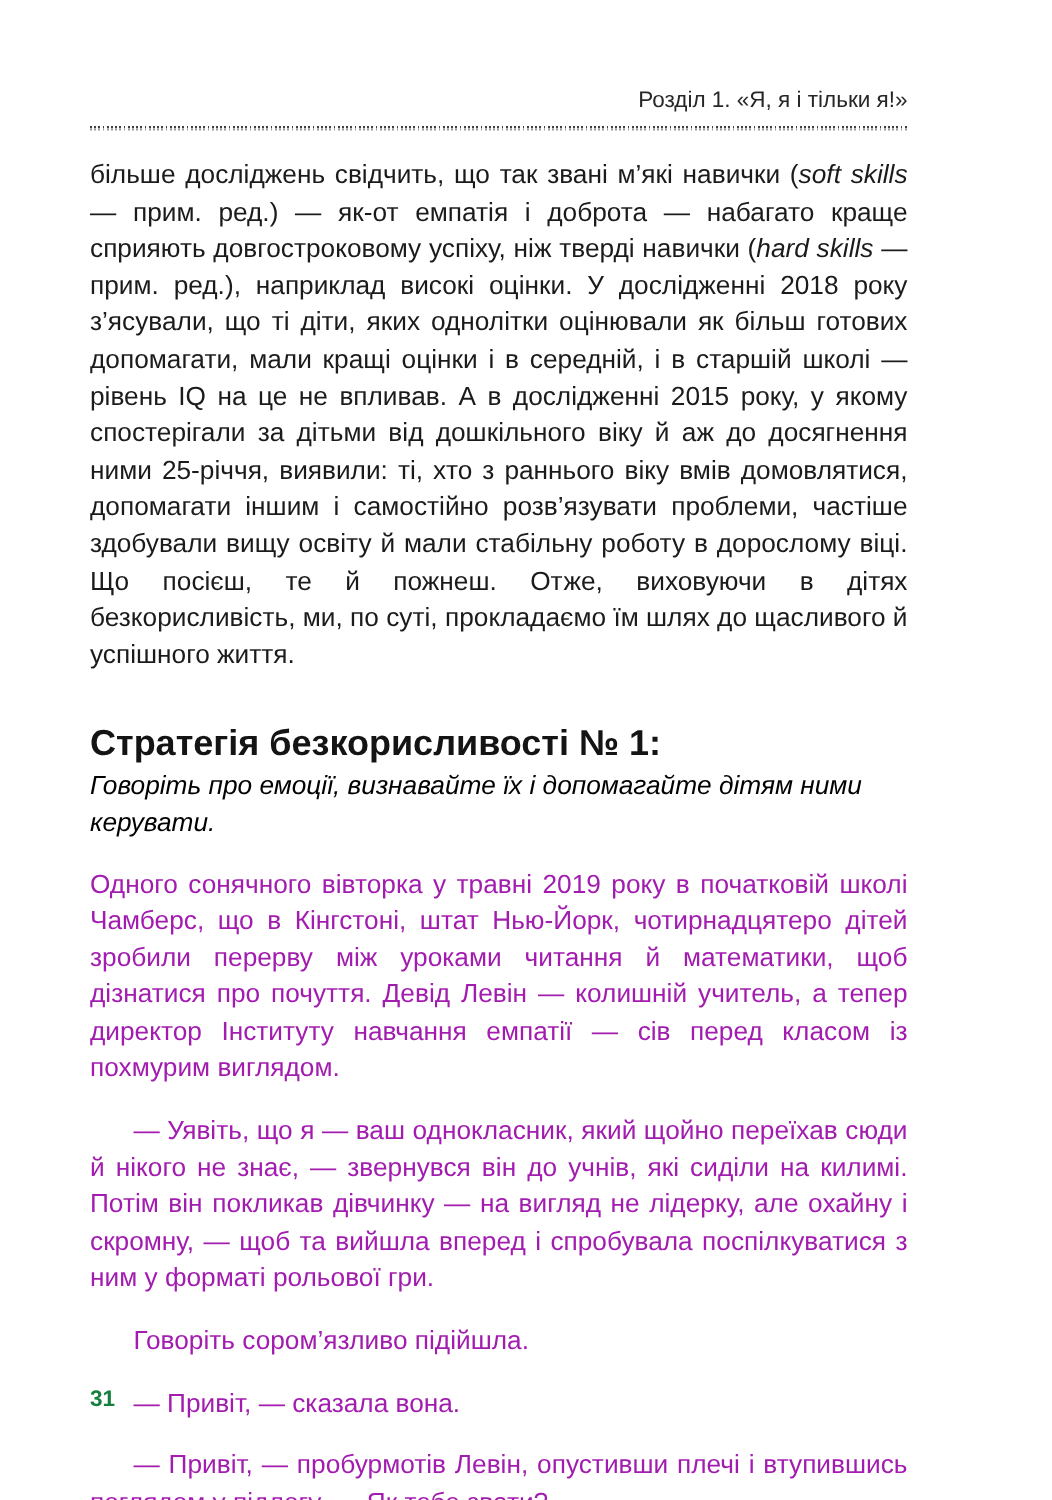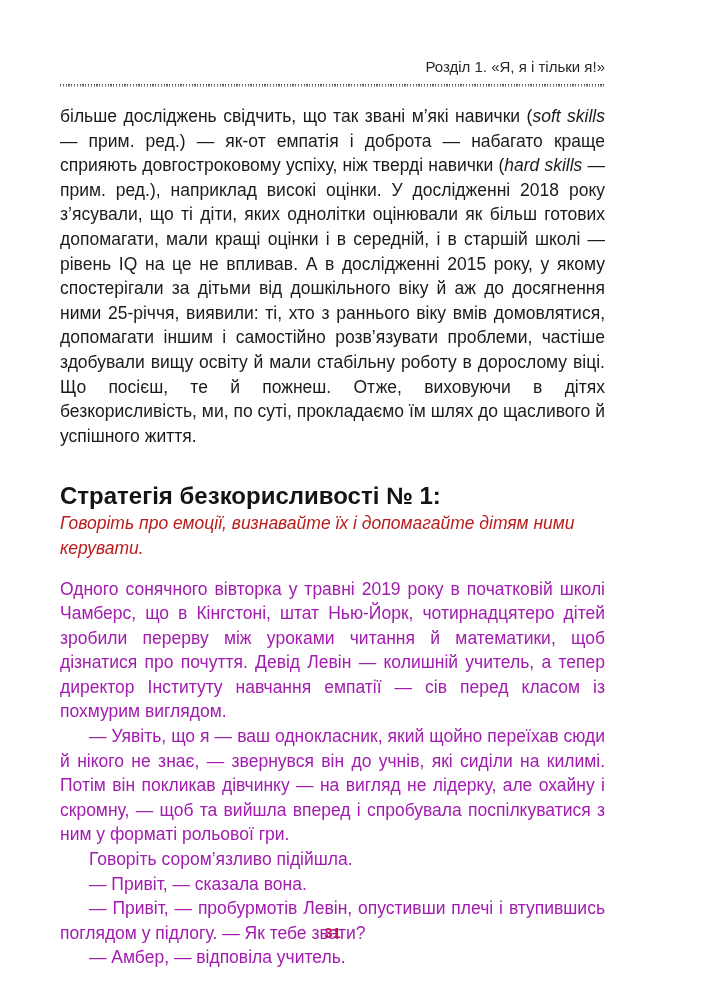--- a/index.html
+++ b/index.html
@@ -50,38 +50,38 @@
     font-weight: 700;
     line-height: 26px;
     color: #141414;
   }
   .strategy-subtitle {
     margin-top: 2px;
     margin-bottom: 16px;
     font-size: 17.5px;
     line-height: 24.6px;
     font-style: italic;
-    color: #b91c1c;
+    color: #000000;
   }
   .story-par {
     font-size: 17.5px;
     line-height: 24.6px;
     text-align: justify;
     color: #a21caf;
   }
-  .indent { text-indent: 29px; }
+  .indent { text-indent: 29px; margin-top: 17px; }
   
   .page-number {
     position: absolute;
     left: 60px; top: 924px;
     width: 545px;
-    text-align: center;
+    text-align: left;
     font-size: 15px;
     font-weight: 700;
-    color: #be185d;
+    color: #15803d;
   }
 </style>
 </head>
 <body>
 
 <div class="page">
   <div class="text-block">
 
     <div class="running-head">Розділ 1. «Я, я і тільки я!»</div>
 

